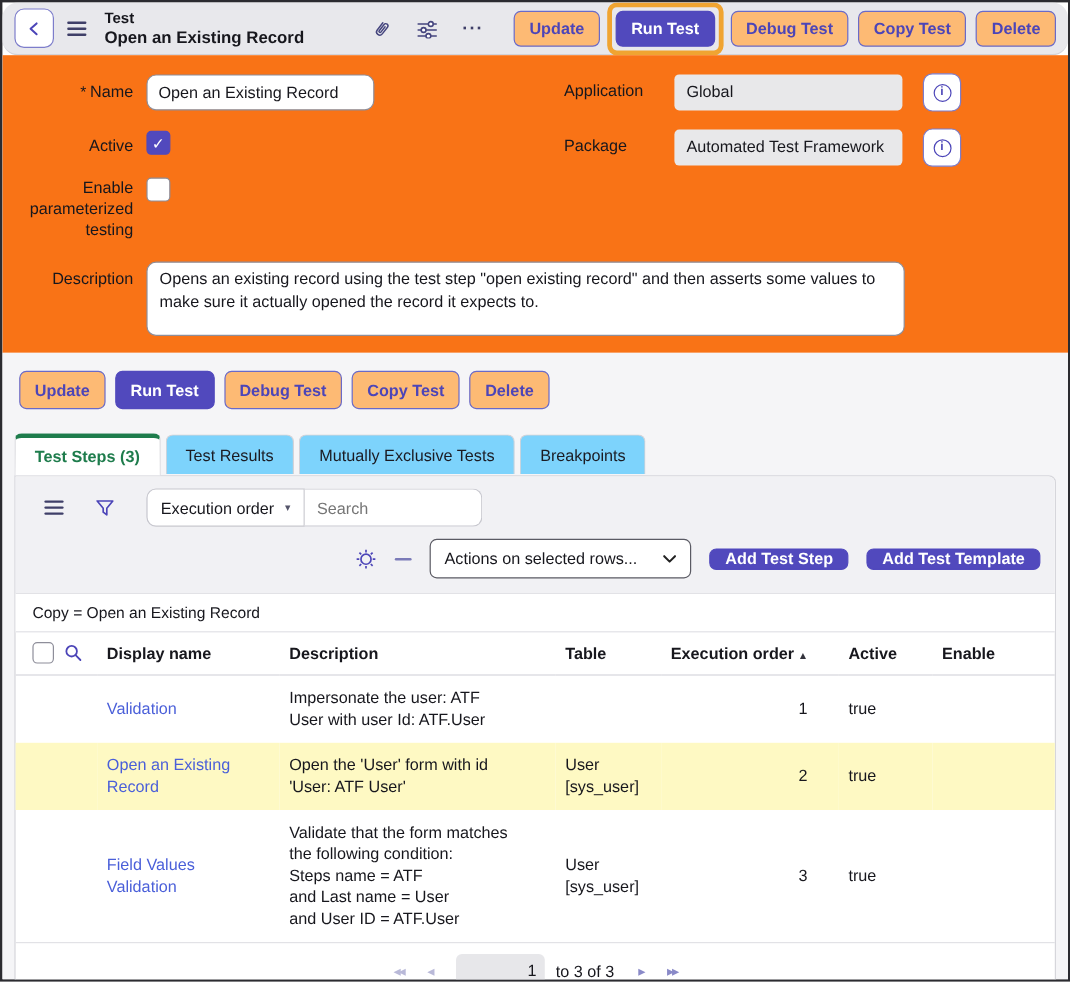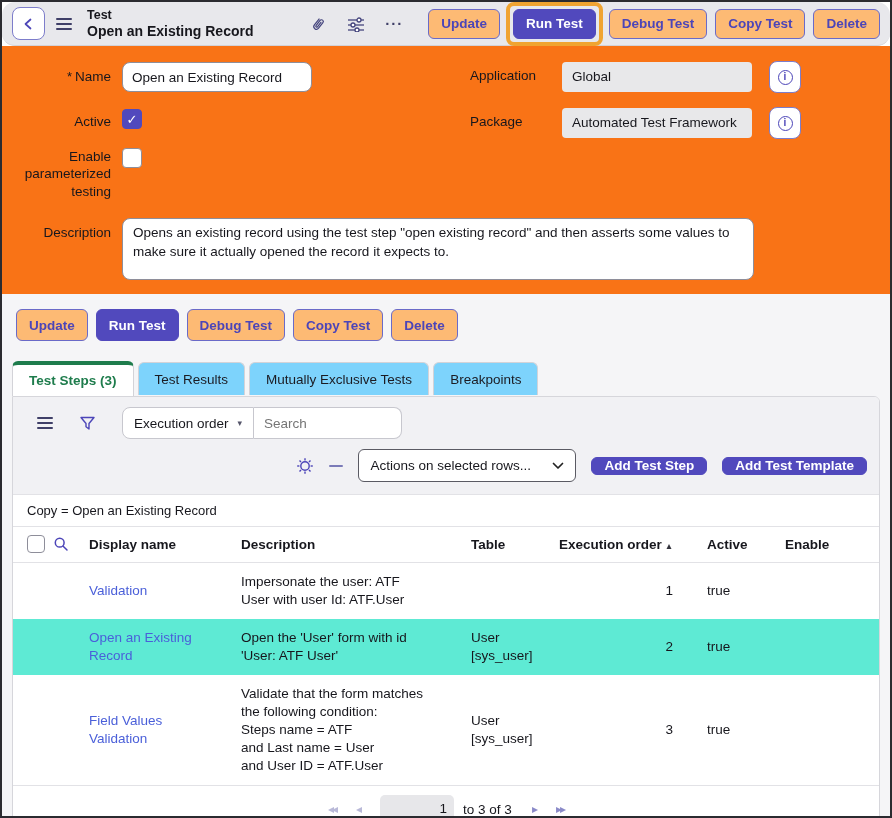--- a/index.html
+++ b/index.html
@@ -136,21 +136,21 @@
   col.c-display { width: 152px; } col.c-desc { width: 230px; }
   col.c-table { width: 88px; } col.c-exec { width: 148px; }
   col.c-active { width: 78px; } col.c-notes { width: auto; }
   thead th {
     text-align: left; font-weight: bold; padding: 8px 8px 9px;
     border-bottom: 1px solid #E2E2E6; vertical-align: middle;
   }
   th .checkbox { width: 18px; height: 18px; margin: 0 0 0 6px; }
   .sort-arrow { font-size: 9px; color: #33333C; margin-left: 5px; }
   tbody td { padding: 10px 8px; vertical-align: middle; line-height: 18px; }
-  tbody tr.stripe { background: #5eead4; }
+  tbody tr.stripe { background: #fef9c3; }
   .cell-link { color: #4A5FD9; cursor: pointer; white-space: pre-line; }
   .pre { white-space: pre-line; }
   td.exec { text-align: right; padding-right: 26px; }
   
   .pagination {
     border-top: 1px solid #E2E2E6; display: flex; align-items: center;
     justify-content: center; gap: 20px; padding: 9px 0 10px;
   }
   .pg-btn { font-size: 12px; letter-spacing: -2px; cursor: pointer; user-select: none; }
   .pg-btn.disabled { color: #B9B9D8; }

